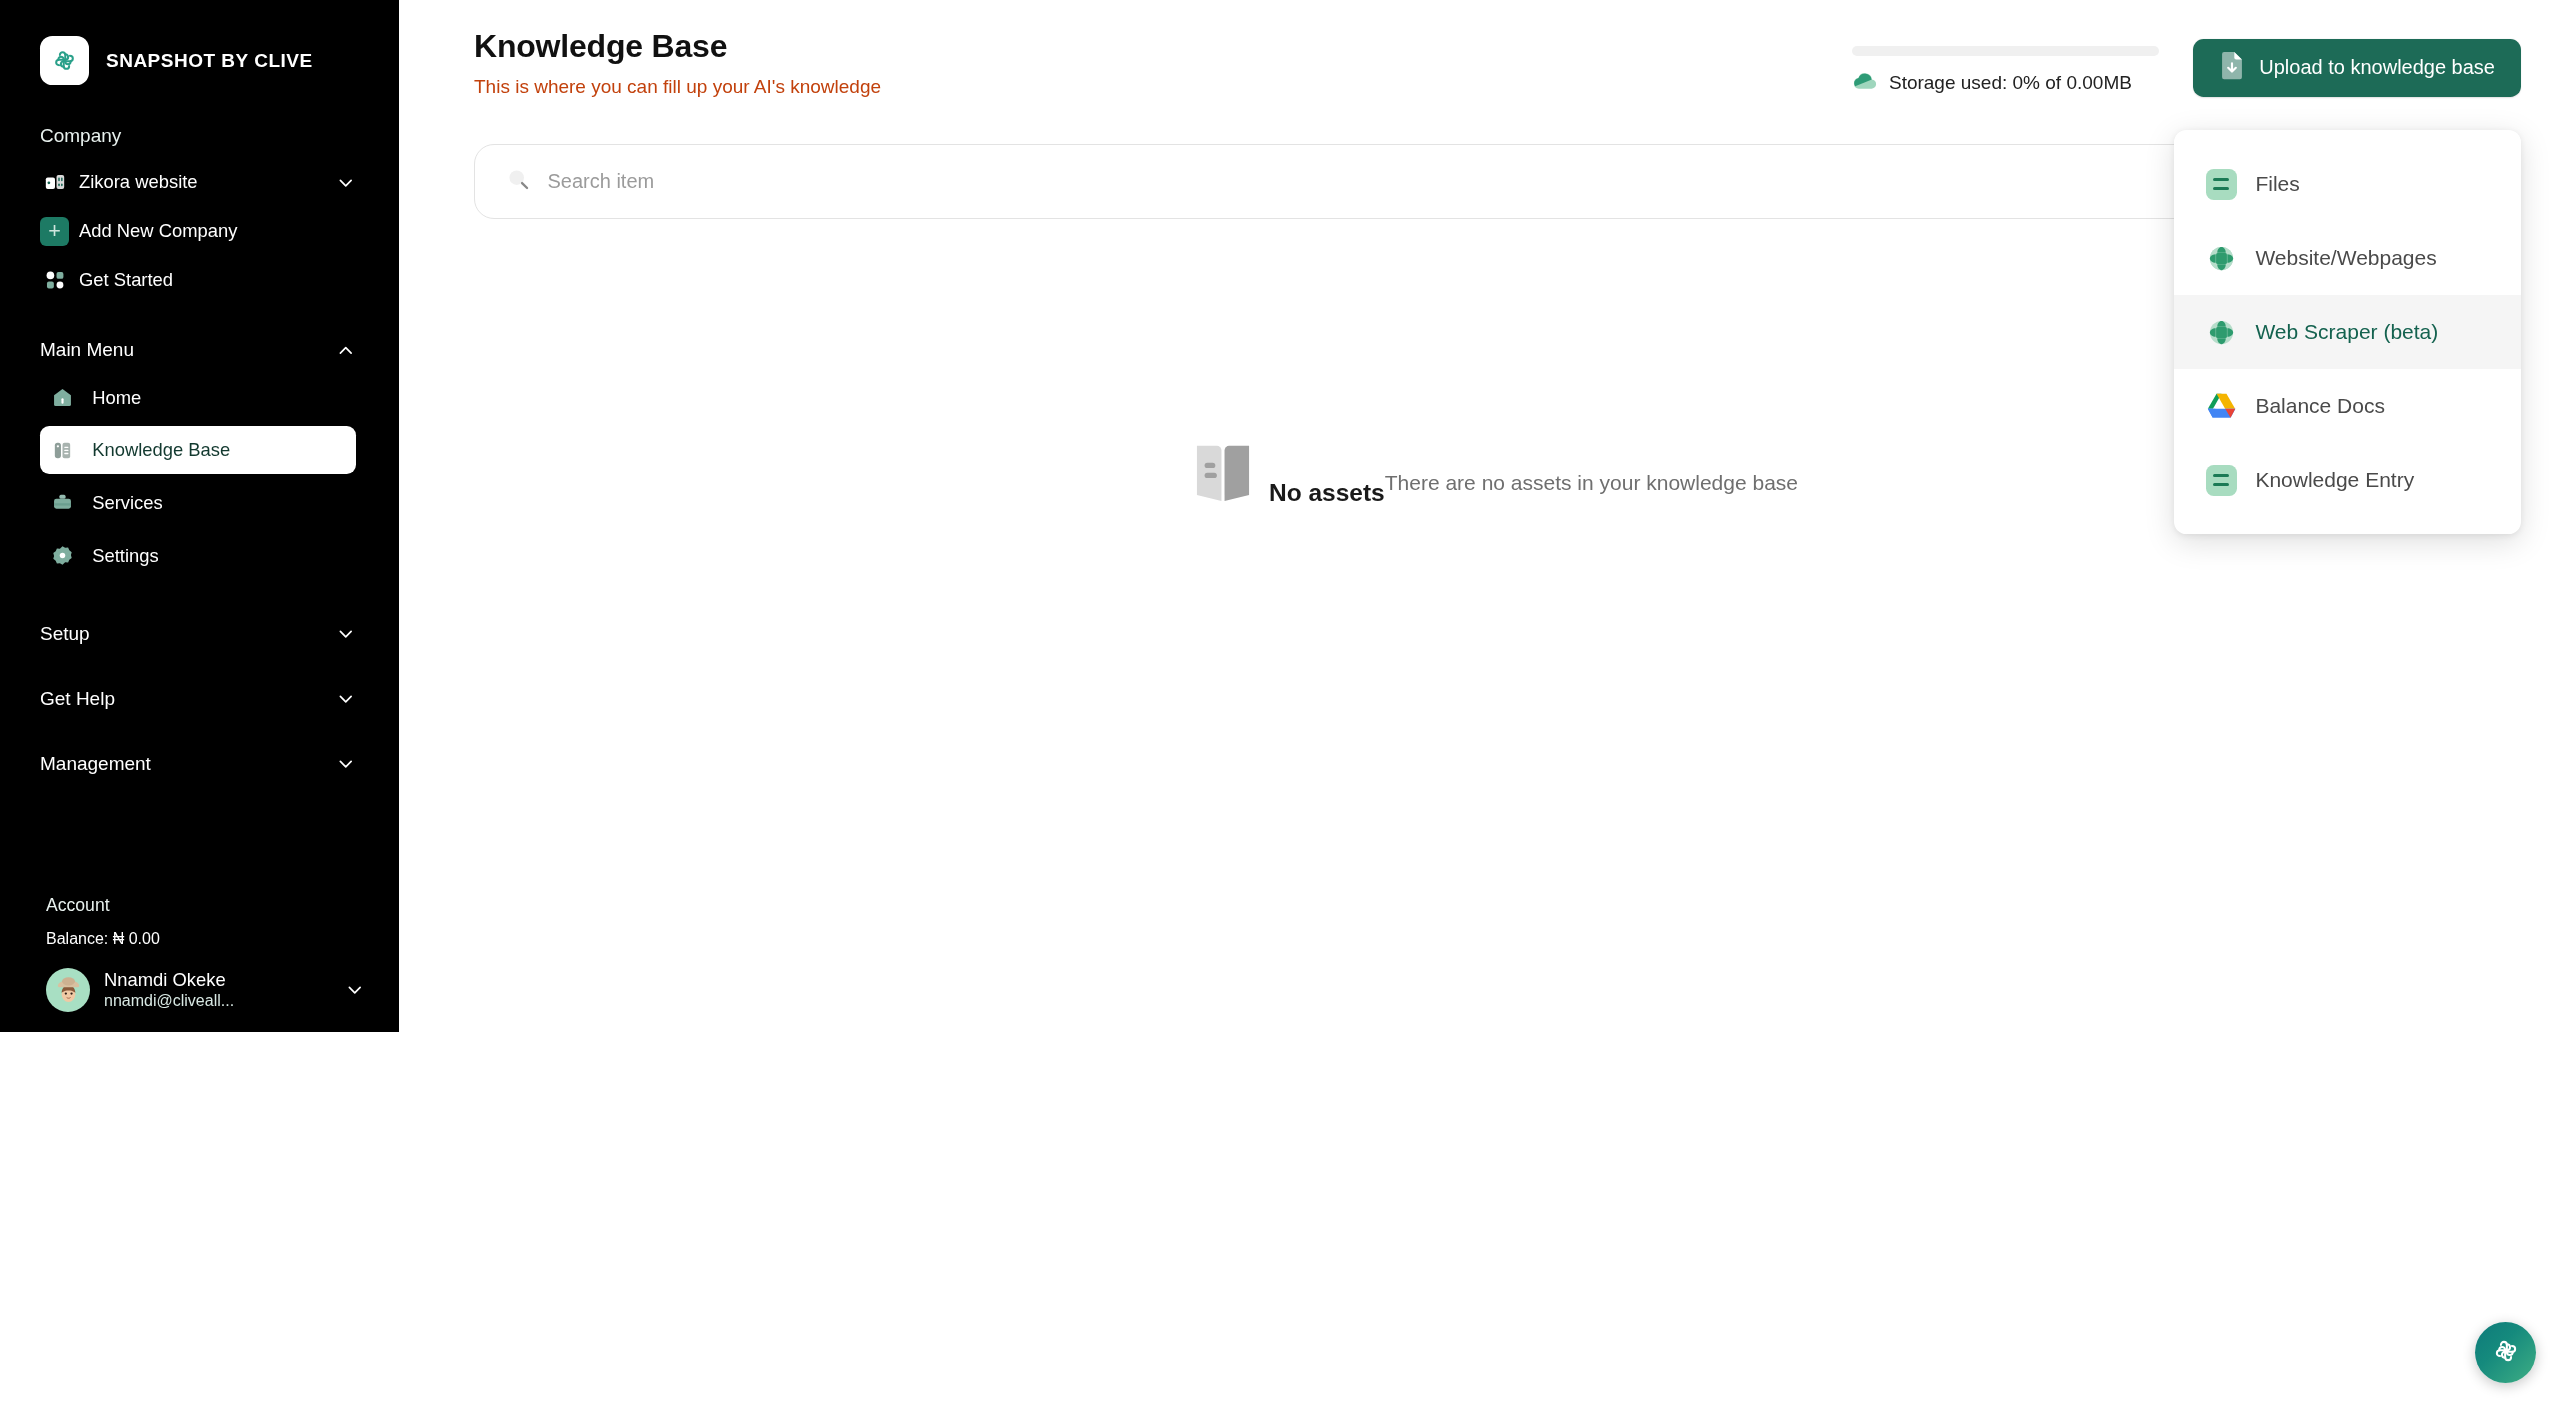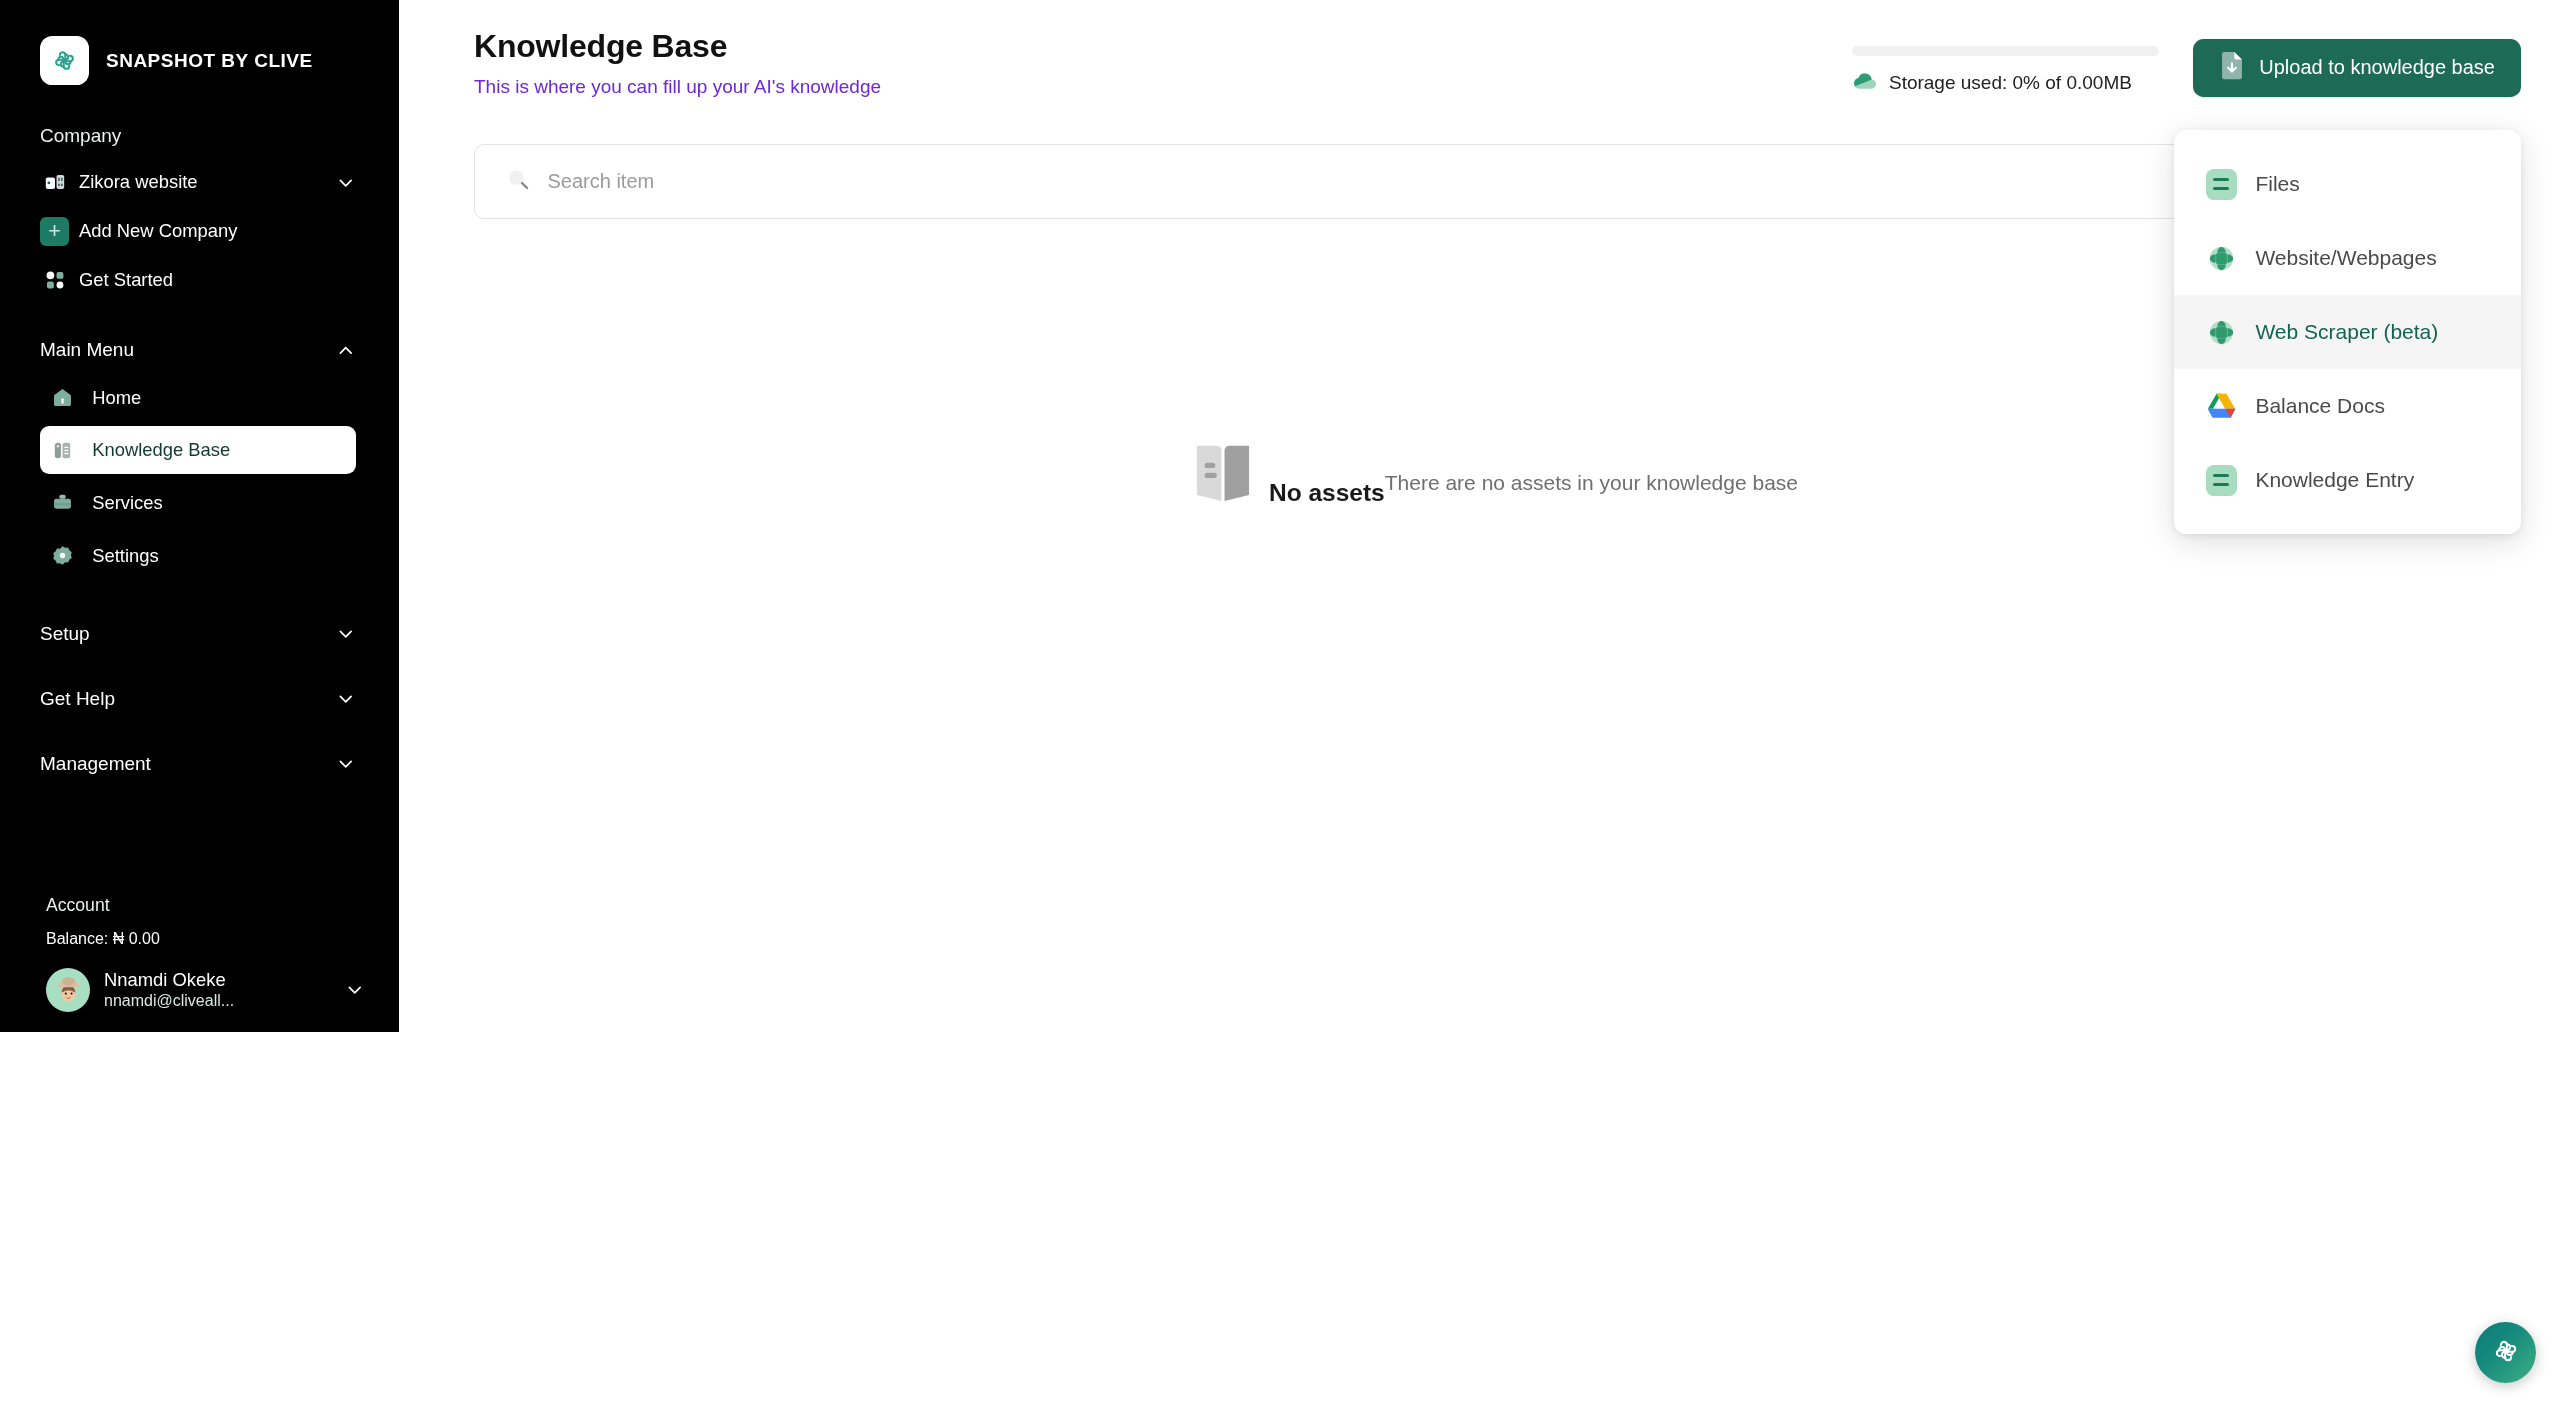--- a/index.html
+++ b/index.html
@@ -96,21 +96,21 @@
   
   .main {
     flex: 1; position: relative; background: #ffffff;
     padding: 0; overflow: hidden;
   }
   .topbar {
     display: flex; align-items: flex-start; justify-content: space-between;
     padding: 28px 55px 0 75px;
   }
   .page-title { font-size: 32px; font-weight: 700; color: #111111; letter-spacing: -0.2px; }
-  .page-sub { font-size: 19px; color: #6d28d9; margin-top: 10.7px; }
+  .page-sub { font-size: 19px; color: #c2410c; margin-top: 10.7px; }
 
   .topbar-right { display: flex; align-items: flex-start; gap: 34px; padding-top: 10.7px; }
   .storage-wrap { width: 307px; padding-top: 7.7px; }
   .storage-bar {
     width: 307px; height: 9.2px; background: #f0f0f0; border-radius: 6.1px;
     margin-bottom: 15.3px;
   }
   .storage-fill { height: 9.2px; width: 0%; background: #1d6b57; border-radius: 6.1px; }
   .storage-row { display: flex; align-items: center; gap: 10.7px; }
   .storage-text { font-size: 19px; color: #222222; white-space: nowrap; }
@@ -120,21 +120,21 @@
     background: #1d6b57; color: #ffffff;
     border: none; border-radius: 10.7px;
     padding: 0 26px; height: 58px;
     font-size: 20px; font-family: inherit;
     white-space: nowrap;
     box-shadow: 0 0.8px 1.5px rgba(0,0,0,0.12);
   }
 
   .search-wrap { padding: 46px 55px 0 75px; }
   .search-box {
-    height: 75px; border: 0.8px solid #e3e3e3; border-radius: 10px;
+    height: 75px; border: 0.8px solid #e3e3e3; border-radius: 20px;
     display: flex; align-items: center; gap: 17px; padding: 0 31px;
     background: #ffffff;
   }
   .search-ph { font-size: 20px; color: #9b9b9b; }
 
   .empty {
     position: absolute; left: 399px; right: 0; top: 429px;
     display: flex; flex-direction: column; align-items: center;
     pointer-events: none;
   }

